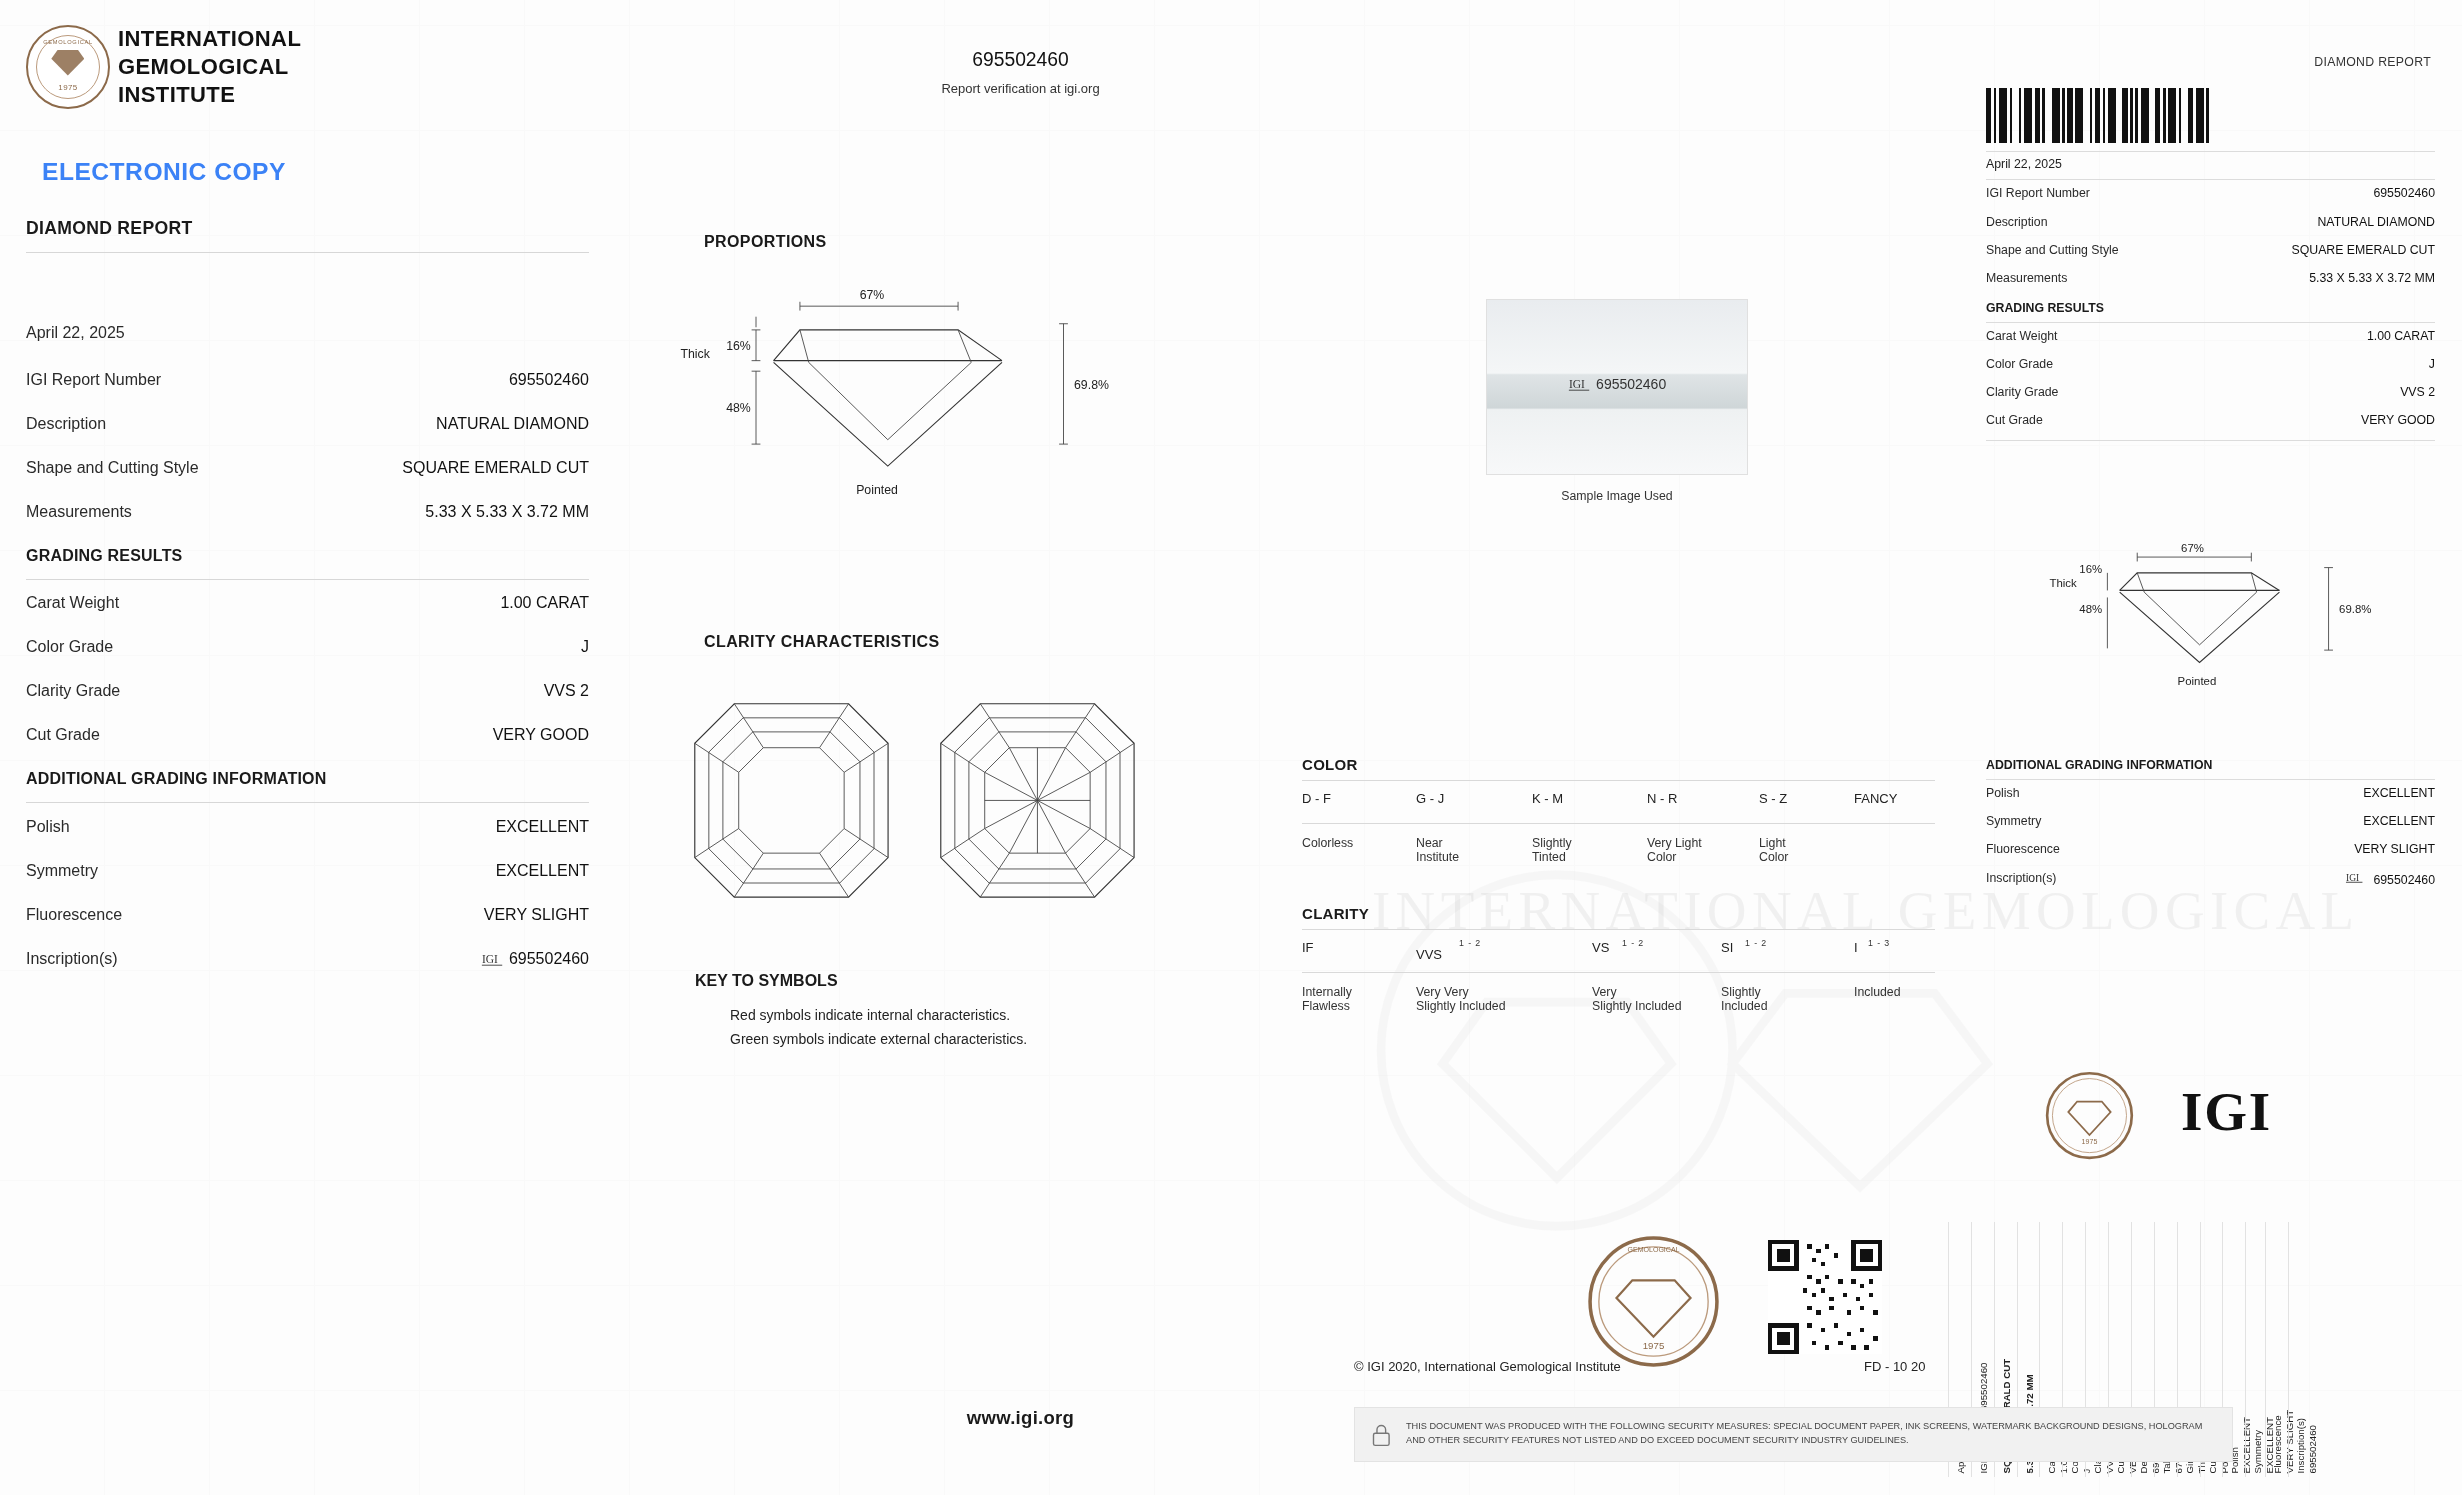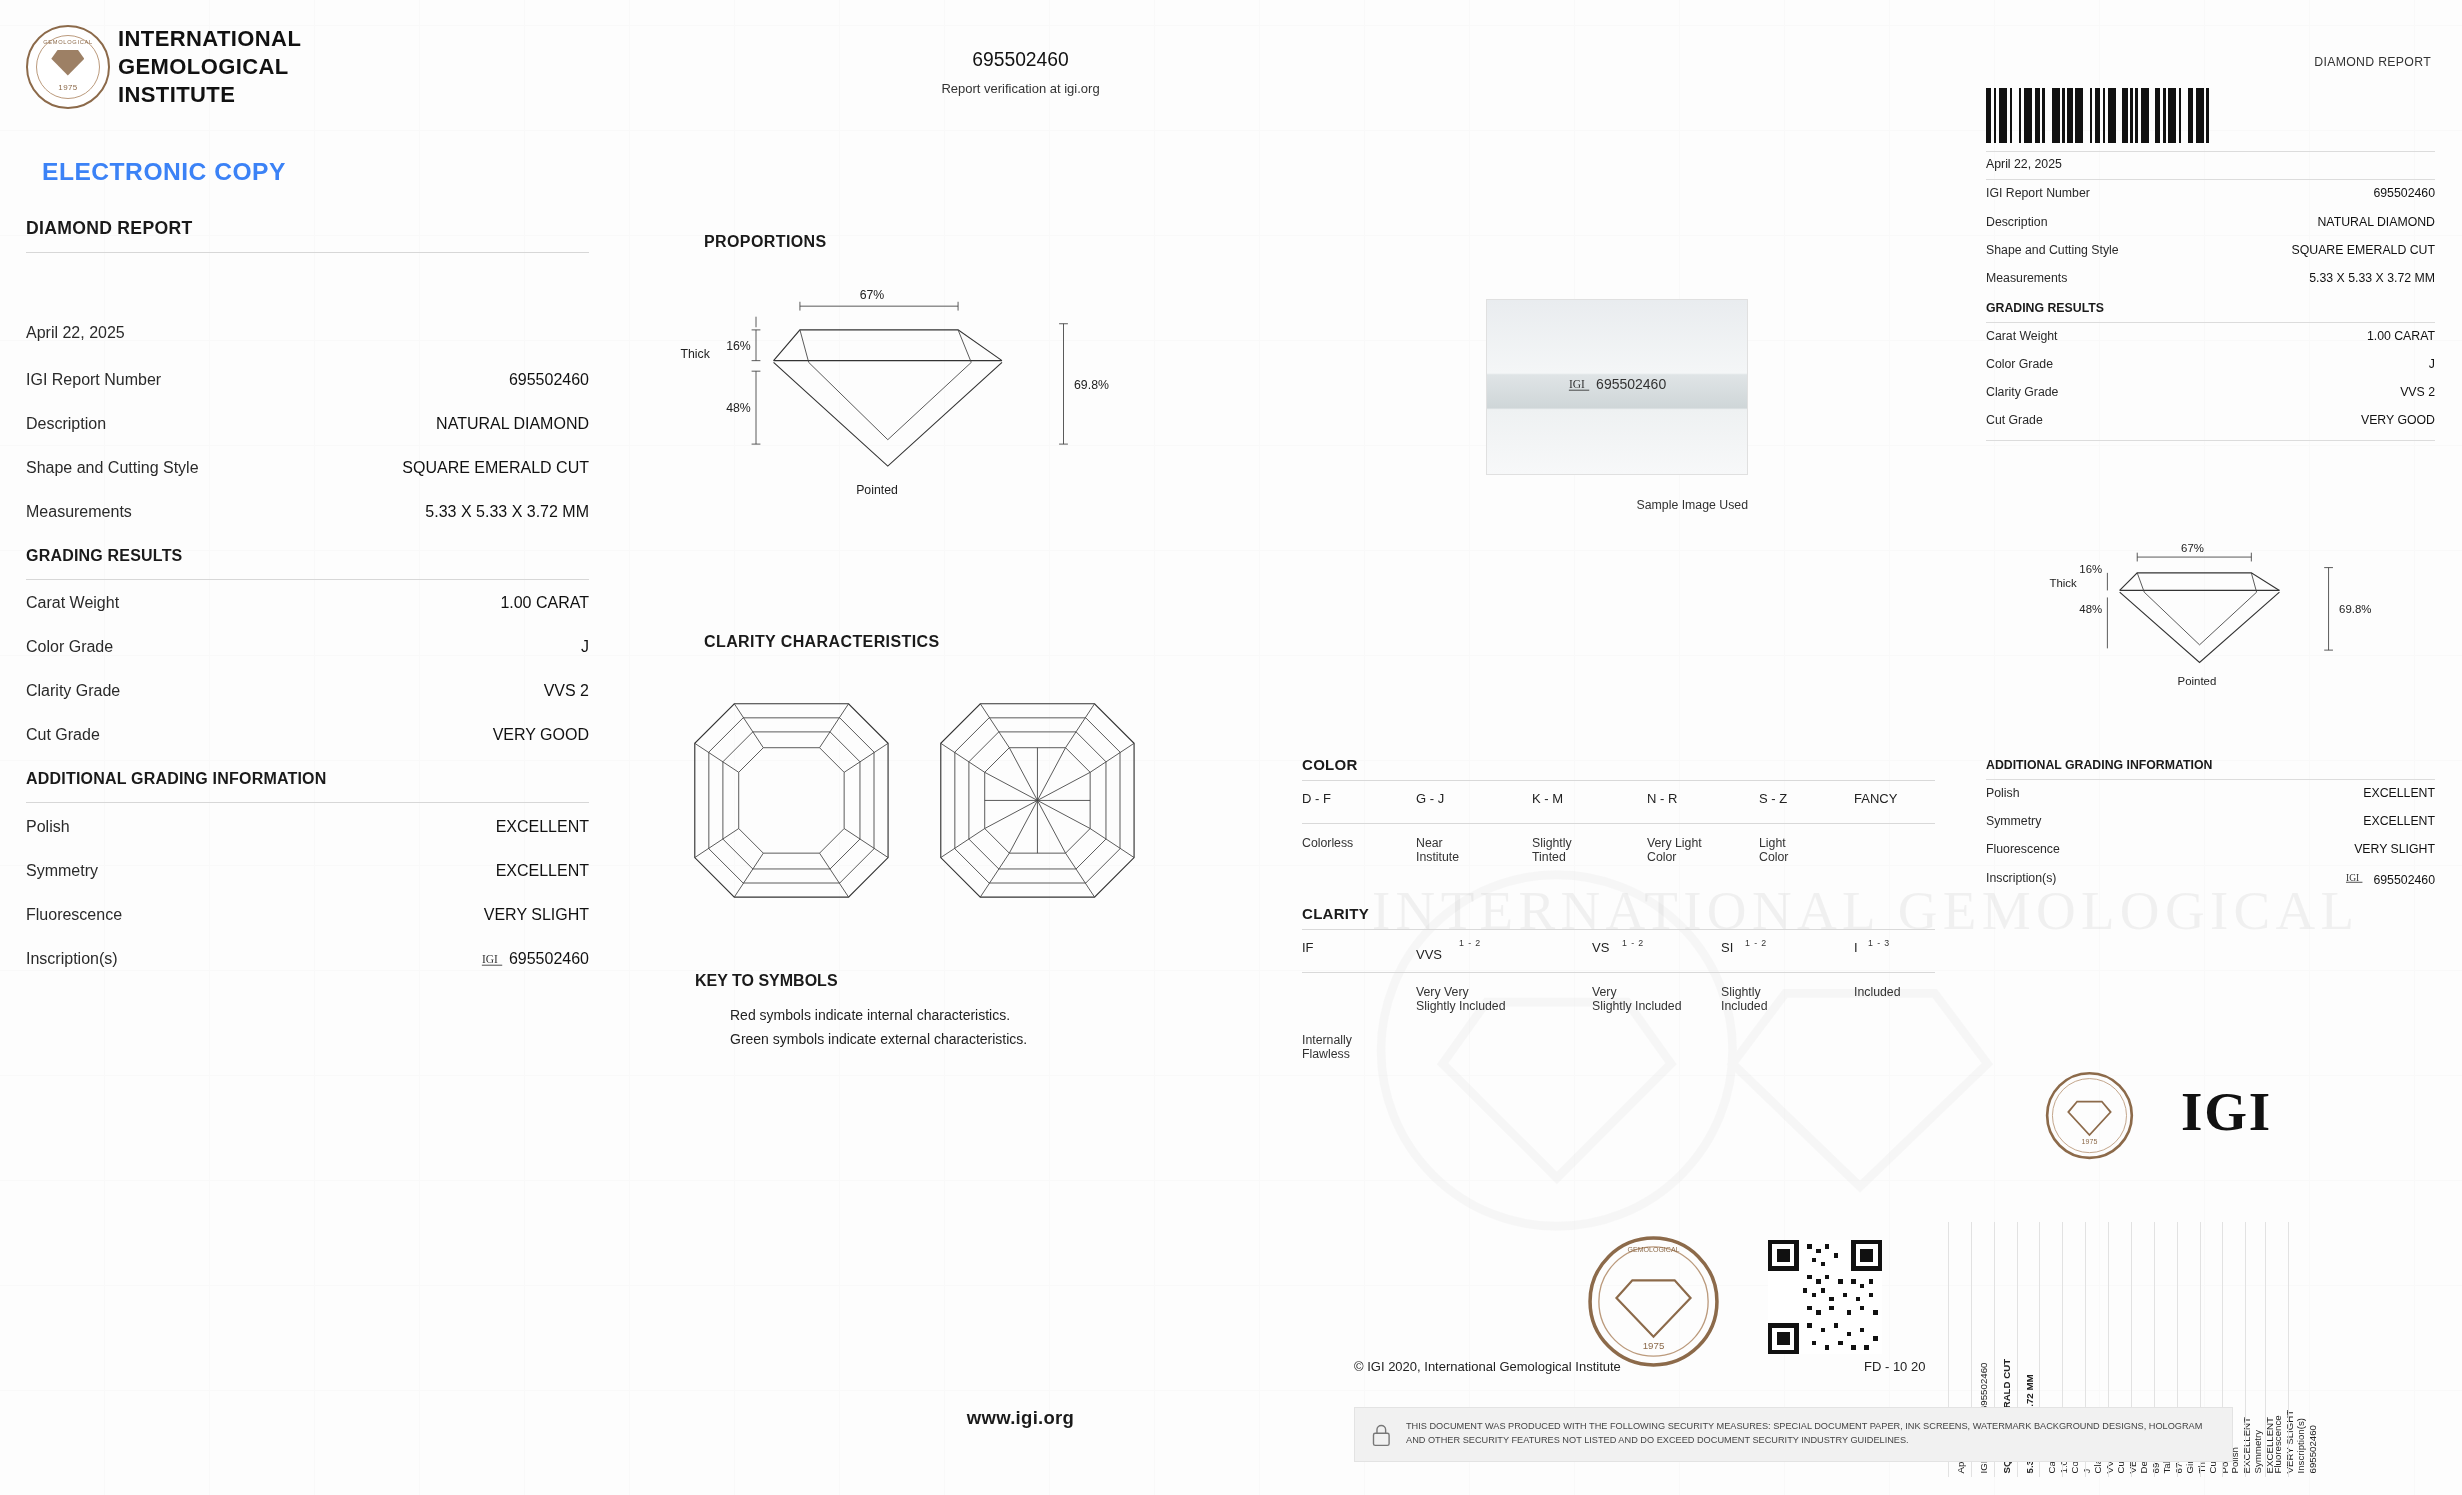--- a/index.html
+++ b/index.html
@@ -114,22 +114,22 @@
     font-size:18.5px; font-weight:bold; letter-spacing:0.3px;
   }
 
   
   .sample-img {
     position:absolute; left:1486px; top:299px; width:262px; height:176px;
     background: linear-gradient(180deg,#e9ecef 0%, #f4f6f7 42%, #dfe4e6 43%, #cfd6d8 62%, #eef1f2 63%, #f7f8f9 100%);
     border:0.9px solid #e0e0e0;
   }
   .sample-caption {
-    position:absolute; left:1486px; top:489px; width:262px; text-align:right;
-    font-size:12.3px; color:#333;margin-top:9px;
+    position:absolute; left:1486px; top:489px; width:262px; text-align:center;
+    font-size:12.3px; color:#333;
   }
   .sample-insc {
     position:absolute; left:1486px; top:376px; width:262px; text-align:center;
     font-size:14px; color:#333;
   }
 
   
   .scale { position:absolute; left:1302px; top:756px; width:633px; }
   .scale h4 { margin:0; font-size:15px; font-weight:bold; letter-spacing:0.3px; }
   .scale-rule { height:0.9px; background:#d9d9d9; margin-top:7px; }
@@ -427,21 +427,21 @@
       <span class="sc-cell sup" style="left:157px;top:8.8px;">1 - 2</span>
       <span class="sc-cell grade" style="left:290px;top:10.6px;">VS</span>
       <span class="sc-cell sup" style="left:320px;top:8.8px;">1 - 2</span>
       <span class="sc-cell grade" style="left:419px;top:10.6px;">SI</span>
       <span class="sc-cell sup" style="left:443px;top:8.8px;">1 - 2</span>
       <span class="sc-cell grade" style="left:552px;top:10.6px;">I</span>
       <span class="sc-cell sup" style="left:566px;top:8.8px;">1 - 3</span>
     </div>
     <div class="scale-rule"></div>
     <div class="scale-row" style="height:58px;">
-      <span class="sc-cell" style="left:0;  top:12.3px; white-space:pre-line;margin-top:48px;">Internally
+      <span class="sc-cell" style="left:0;  top:12.3px; white-space:pre-line;">Internally
 Flawless</span>
       <span class="sc-cell" style="left:114px;top:12.3px; white-space:pre-line;">Very Very
 Slightly Included</span>
       <span class="sc-cell" style="left:290px;top:12.3px; white-space:pre-line;">Very
 Slightly Included</span>
       <span class="sc-cell" style="left:419px;top:12.3px; white-space:pre-line;">Slightly
 Included</span>
       <span class="sc-cell" style="left:552px;top:12.3px; white-space:pre-line;">Included</span>
     </div>
   </div>

